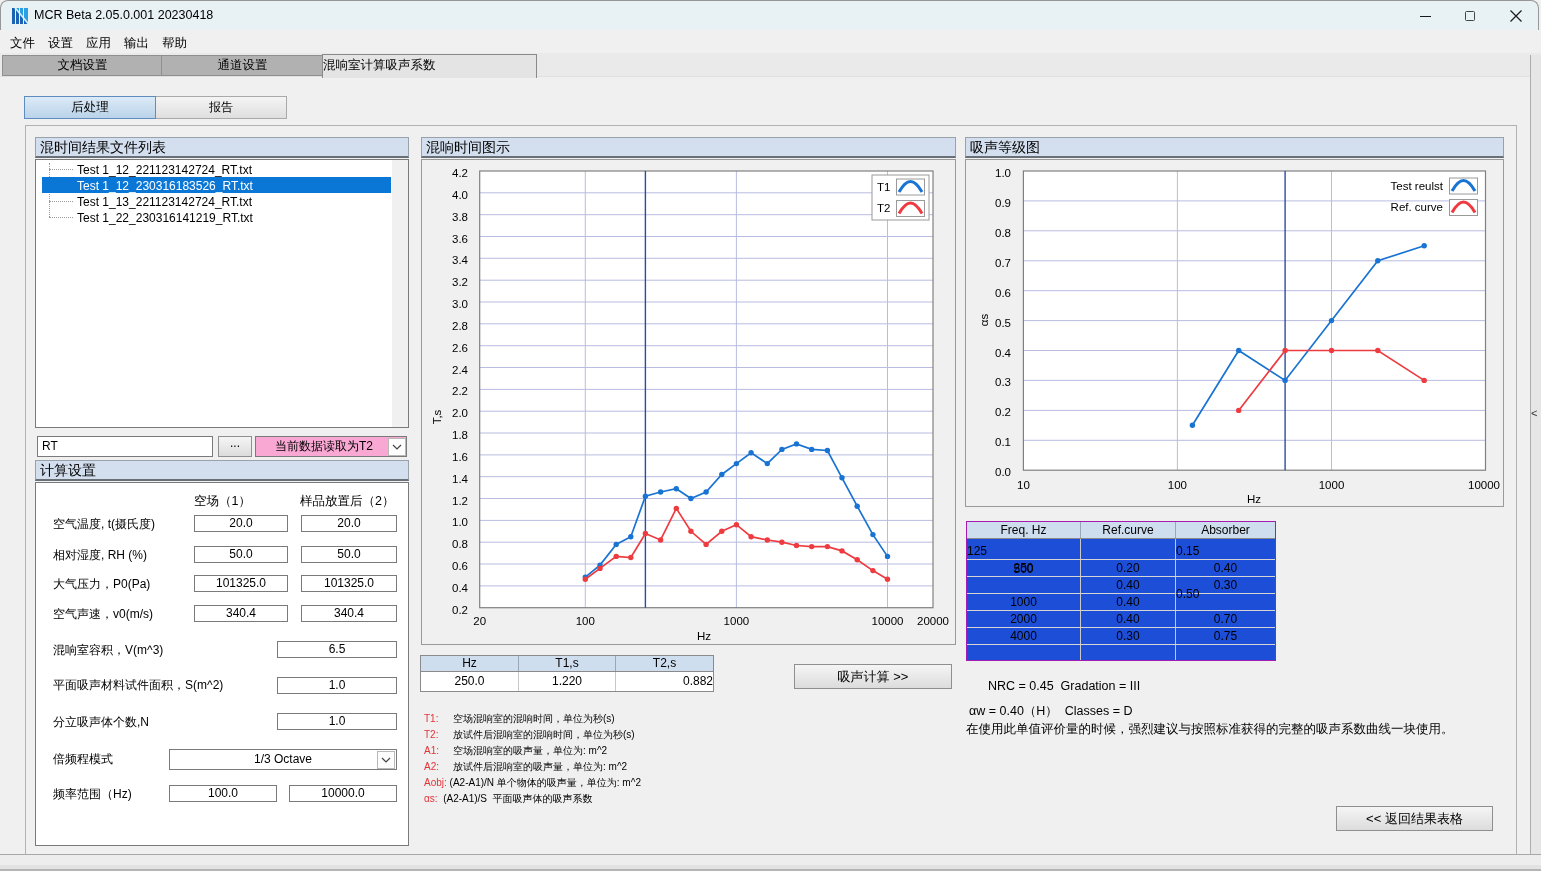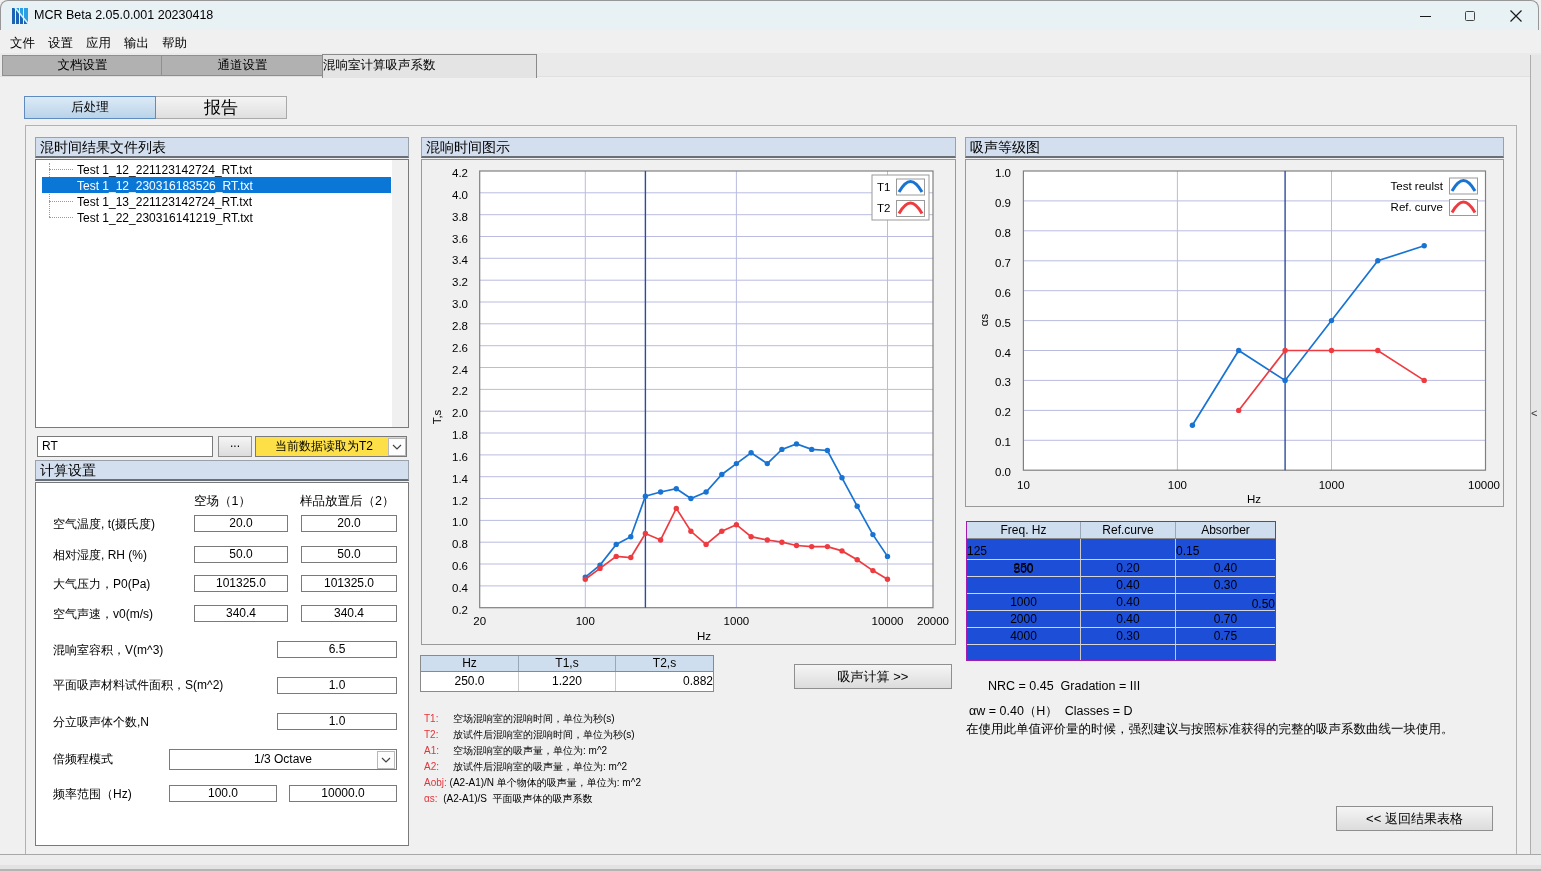--- a/index.html
+++ b/index.html
@@ -36,21 +36,21 @@
 <div class="lbl" style="left:86px;top:35px;font-size:12.5px">应用</div>
 <div class="lbl" style="left:124px;top:35px;font-size:12.5px">输出</div>
 <div class="lbl" style="left:162px;top:35px;font-size:12.5px">帮助</div>
 
 <div class="a" style="left:0;top:53px;width:1541px;height:24px;background:#eaeaea;border-bottom:1px solid #e0e0e0;box-sizing:border-box"></div>
 <div class="a" style="left:2px;top:55px;width:159px;height:19px;background:#b1b1b1;border:1px solid #8f8f8f;text-align:center;line-height:19px;font-size:12.5px">文档设置</div>
 <div class="a" style="left:161px;top:55px;width:161px;height:19px;background:#b1b1b1;border:1px solid #8f8f8f;text-align:center;line-height:19px;font-size:12.5px">通道设置</div>
 <div class="a" style="left:322px;top:54px;width:213px;height:23px;background:#e4e4e4;border:1px solid #8a8a8a;border-bottom:none;text-align:left;line-height:21px;font-size:12.5px;z-index:3">混响室计算吸声系数</div>
 
 <div class="a" style="left:24px;top:96px;width:130px;height:21px;background:linear-gradient(#dceaf7,#bad3e9);border:1px solid #5e8cbe;text-align:center;line-height:21px;font-size:12.5px;z-index:2">后处理</div>
-<div class="a" style="left:155px;top:96px;width:130px;height:21px;background:linear-gradient(#f4f4f4,#dfdfdf);border:1px solid #a9a9a9;text-align:center;line-height:21px;font-size:17px">报告</div>
+<div class="a" style="left:155px;top:96px;width:130px;height:21px;background:linear-gradient(#f4f4f4,#dfdfdf);border:1px solid #a9a9a9;text-align:center;line-height:21px;font-size:12px">报告</div>
 
 <div class="a" style="left:25px;top:125px;width:1490px;height:728px;border:1px solid #b2b2b2;background:#f0f0f0"></div>
 
 <div class="a" style="left:1530px;top:55px;width:11px;height:801px;background:#e6e6e6;border-left:1px solid #adadad"></div>
 <div class="lbl" style="left:1531px;top:407px;font-size:11px;color:#333">&lt;</div>
 
 <div class="a" style="left:0;top:854px;width:1541px;height:1px;background:#a8a8a8"></div>
 <div class="a" style="left:0;top:855px;width:1541px;height:10px;background:#ededed"></div>
 <div class="a" style="left:0;top:865px;width:1541px;height:4px;background:#e2e2e2"></div>
 <div class="a" style="left:0;top:869px;width:1541px;height:2px;background:#b4b4b4"></div>
@@ -63,21 +63,21 @@
 <div class="dot" style="left:49px;top:185px;width:24px"></div>
 <div class="dot" style="left:49px;top:201px;width:24px"></div>
 <div class="dot" style="left:49px;top:217px;width:24px"></div>
 <div class="a" style="left:42px;top:177px;width:349px;height:16px;background:#0a77d7"></div>
 <div class="lbl" style="left:77px;top:163px">Test 1_12_221123142724_RT.txt</div>
 <div class="lbl" style="left:77px;top:179px;color:#fff;z-index:2">Test 1_12_230316183526_RT.txt</div>
 <div class="lbl" style="left:77px;top:195px">Test 1_13_221123142724_RT.txt</div>
 <div class="lbl" style="left:77px;top:211px">Test 1_22_230316141219_RT.txt</div>
 <div class="a" style="left:37px;top:436px;width:176px;height:21px;background:#fff;border:1px solid #7a7a7a;box-sizing:border-box;line-height:19px;padding-left:4px">RT</div>
 <div class="btn" style="left:218px;top:436px;width:32px;height:19px;line-height:13px">...</div>
-<div class="a" style="left:255px;top:436px;width:152px;height:21px;background:#fde047;border:1px solid #7a7a7a;box-sizing:border-box;text-align:center;line-height:19px;padding-right:14px">当前数据读取为T2</div>
+<div class="a" style="left:255px;top:436px;width:152px;height:21px;background:#f9a8d4;border:1px solid #7a7a7a;box-sizing:border-box;text-align:center;line-height:19px;padding-right:14px">当前数据读取为T2</div>
 <div class="a" style="left:388px;top:438px;width:16px;height:16px;background:#fdfdfd;border:1px solid #b8b8b8">
 <svg width="16" height="16">
       <path d="M4 6 L8 10 L12 6" stroke="#444" stroke-width="1.2" fill="none"></path>
     </svg></div>
 
 <div class="band" style="left:35px;top:460px;width:368px">计算设置</div>
 <div class="a" style="left:35px;top:482px;width:374px;height:364px;background:#fff;border:1px solid #7a7a7a;box-sizing:border-box"></div>
 <div class="lbl" style="left:194px;top:493px;font-size:12.5px">空场（1）</div>
 <div class="lbl" style="left:300px;top:493px;font-size:12.5px">样品放置后（2）</div>
 <div class="lbl" style="left:53px;top:516px">空气温度, t(摄氏度)</div>
@@ -275,21 +275,21 @@
  <div style="position:absolute;left:0;top:39px;width:113px;text-align:center">250</div>
  <div style="position:absolute;left:114px;top:39px;width:94px;text-align:center">0.20</div>
  <div style="position:absolute;left:209px;top:39px;width:99px;text-align:center">0.40</div>
  <div style="position:absolute;left:0;top:54px;width:308px;height:1px;background:#d5d5d5"></div>
  <div style="position:absolute;left:0;top:40px;width:113px;text-align:center">500</div>
  <div style="position:absolute;left:114px;top:56px;width:94px;text-align:center">0.40</div>
  <div style="position:absolute;left:209px;top:56px;width:99px;text-align:center">0.30</div>
  <div style="position:absolute;left:0;top:71px;width:308px;height:1px;background:#d5d5d5"></div>
  <div style="position:absolute;left:0;top:73px;width:113px;text-align:center">1000</div>
  <div style="position:absolute;left:114px;top:73px;width:94px;text-align:center">0.40</div>
- <div style="position:absolute;left:209px;top:75px;width:99px;text-align:right">0.50</div>
+ <div style="position:absolute;left:209px;top:65px;width:99px;text-align:left">0.50</div>
  <div style="position:absolute;left:0;top:88px;width:308px;height:1px;background:#d5d5d5"></div>
  <div style="position:absolute;left:0;top:90px;width:113px;text-align:center">2000</div>
  <div style="position:absolute;left:114px;top:90px;width:94px;text-align:center">0.40</div>
  <div style="position:absolute;left:209px;top:90px;width:99px;text-align:center">0.70</div>
  <div style="position:absolute;left:0;top:105px;width:308px;height:1px;background:#d5d5d5"></div>
  <div style="position:absolute;left:0;top:107px;width:113px;text-align:center">4000</div>
  <div style="position:absolute;left:114px;top:107px;width:94px;text-align:center">0.30</div>
  <div style="position:absolute;left:209px;top:107px;width:99px;text-align:center">0.75</div>
  <div style="position:absolute;left:0;top:122px;width:308px;height:1px;background:#d5d5d5"></div>
 </div>

